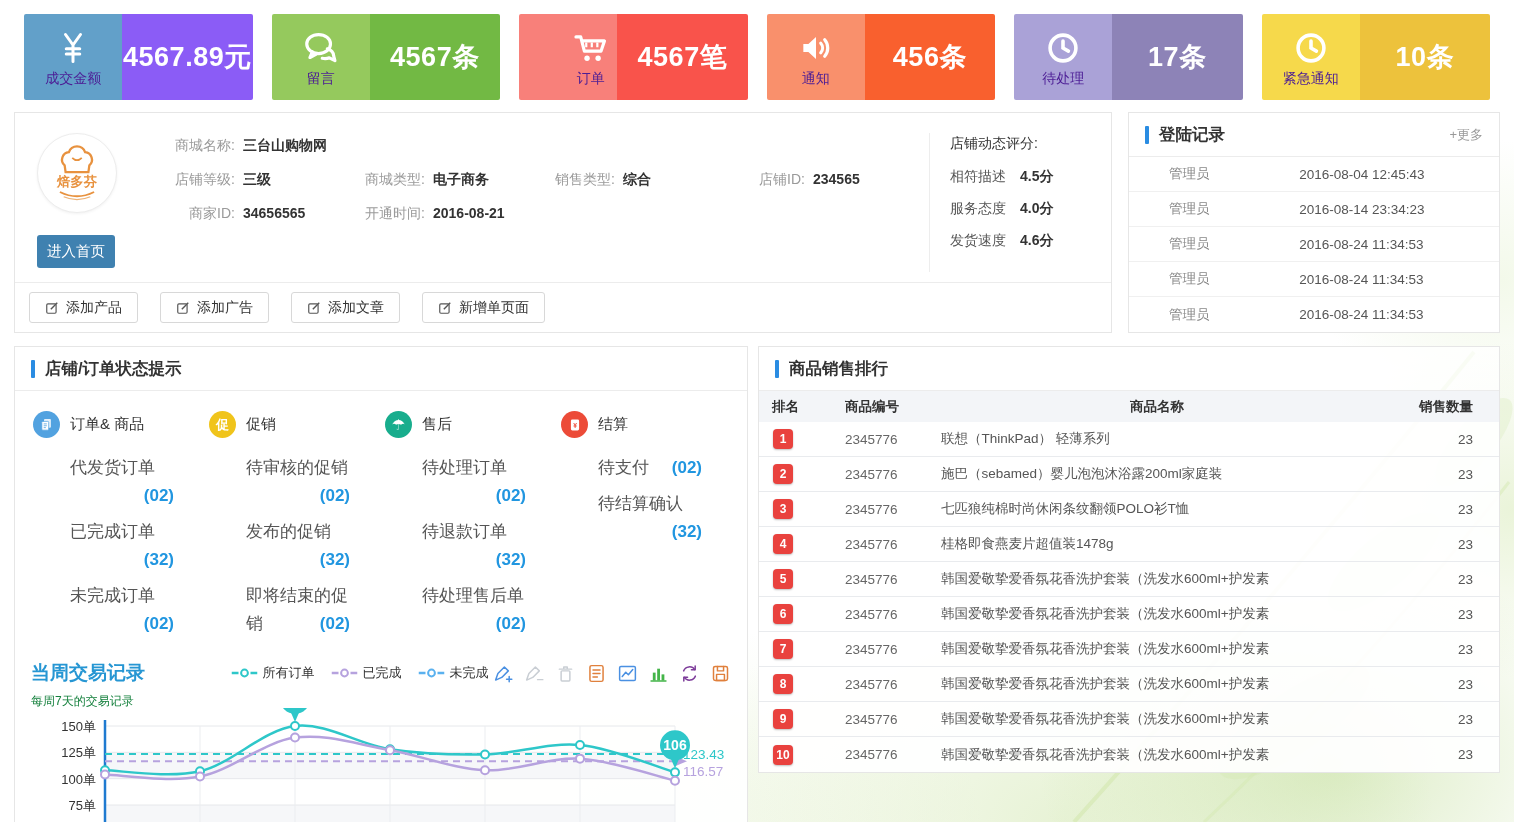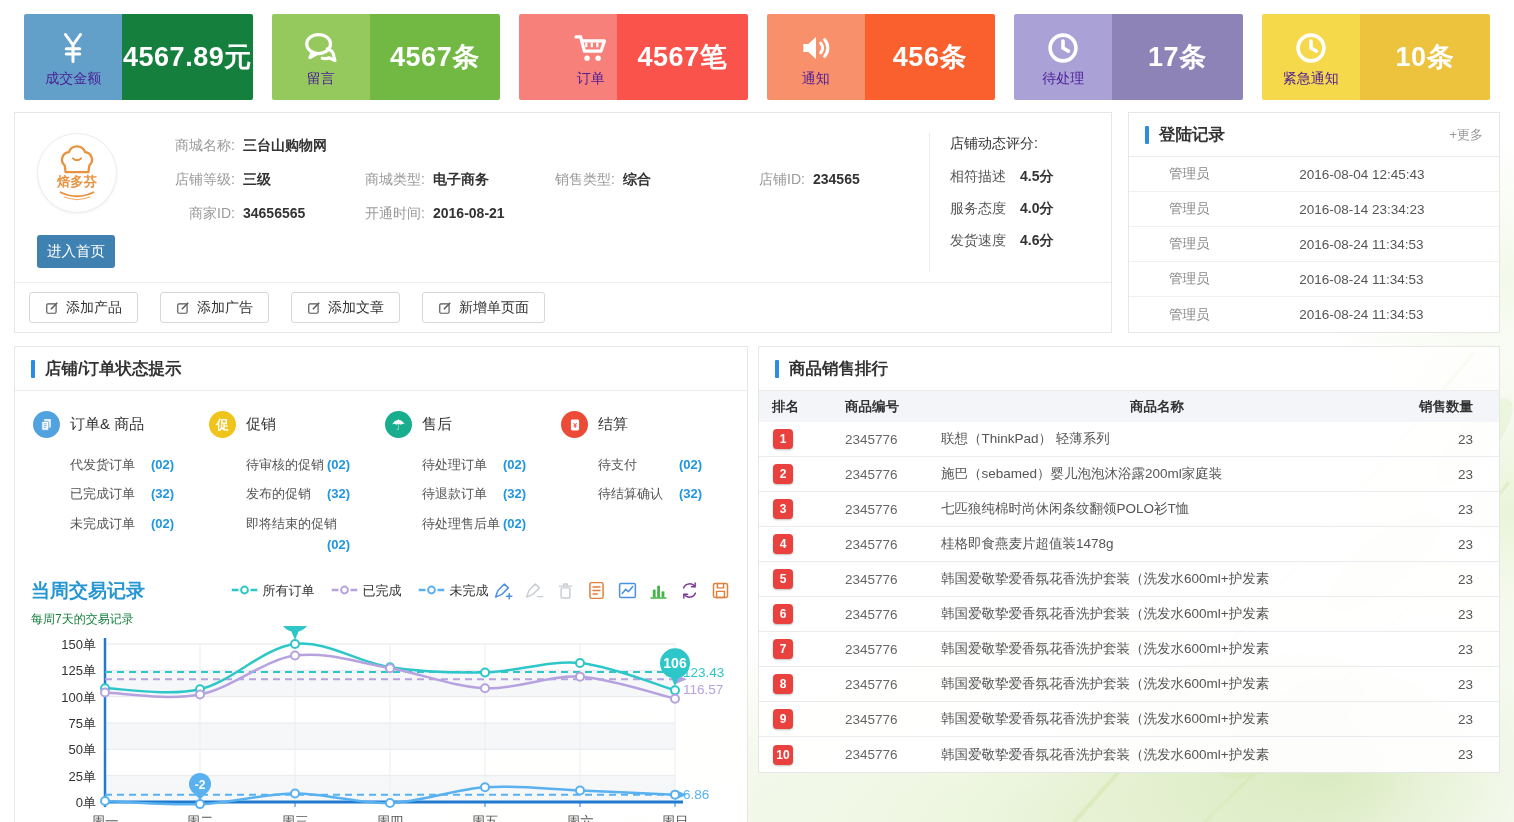--- a/index.html
+++ b/index.html
@@ -65,21 +65,21 @@
   .login-time { color:#555; }
 
   
   .status-panel { width:734px; flex-shrink:0; background:rgba(255,255,255,.92); }
   .status-grid { display:flex; padding:20px 10px 2px 18px; }
   .status-sec { flex:1; }
   .sec-head { display:flex; align-items:center; gap:10px; margin-bottom:16px; }
   .sec-icon { width:27px; height:27px; border-radius:50%; display:flex; align-items:center; justify-content:center; color:#fff; flex-shrink:0; }
   .sec-title { font-size:15px; font-weight:normal; color:#333; }
   .status-list { list-style:none; margin-left:37px; width:104px; }
-  .status-list li { margin-bottom:8px; line-height:1.65; color:#555; font-size:13px; overflow:hidden; cursor:pointer; }
+  .status-list li { margin-bottom:8px; line-height:1.65; color:#555; font-size:17px; overflow:hidden; cursor:pointer; }
   .status-list .cnt { float:right; color:#2196e0; font-weight:bold; }
 
   
   .chart-block { padding:12px 16px 0 16px; }
   .chart-header { position:relative; height:48px; }
   .c-title { color:#2696d3; font-size:19px; font-weight:bold; }
   .c-sub { color:#15803d; font-size:12px; margin-top:7px; }
   .legend { position:absolute; left:47%; top:4px; transform:translateX(-50%); display:flex; gap:17px; align-items:center; white-space:nowrap; }
   .legend-item { display:flex; align-items:center; gap:5px; font-size:13px; color:#333; cursor:pointer; }
   .toolbar { position:absolute; right:0; top:2px; display:flex; gap:9px; align-items:center; }
@@ -117,21 +117,21 @@
   <div class="cards-row" id="cardsRow">
       <div class="card">
         <div class="card-left" style="background: rgb(98, 160, 201);">
           <div class="c-icon">
             <svg width="36" height="36" viewBox="0 0 24 24">
               <path d="M7 3l5 7 5-7M12 10v11M7.5 12.5h9M7.5 16h9" stroke="#fff" stroke-width="2" fill="none" stroke-linecap="round" stroke-linejoin="round"></path>
             </svg>
           </div>
           <span class="c-label">成交金额</span>
         </div>
-        <div class="card-right" style="background: #15803d;">4567.89元</div>
+        <div class="card-right" style="background: #8b5cf6;">4567.89元</div>
       </div>
       <div class="card">
         <div class="card-left" style="background: rgb(149, 201, 93);">
           <div class="c-icon">
             <svg width="38" height="38" viewBox="0 0 24 24">
               <ellipse cx="10.5" cy="9.5" rx="7.5" ry="6" stroke="#fff" stroke-width="2" fill="none" stroke-linecap="round" stroke-linejoin="round"></ellipse>
               <path d="M6.5 14.5 L5 18 l4-2.2" stroke="#fff" stroke-width="2" fill="none" stroke-linecap="round" stroke-linejoin="round"></path>
               <path d="M16 12.5a6 5 0 0 1 4 4.5 l0.8 3-3.5-1.8a7 7 0 0 1-4.5.3" stroke="#fff" stroke-width="2" fill="none" stroke-linecap="round" stroke-linejoin="round"></path>
             </svg>
           </div>

